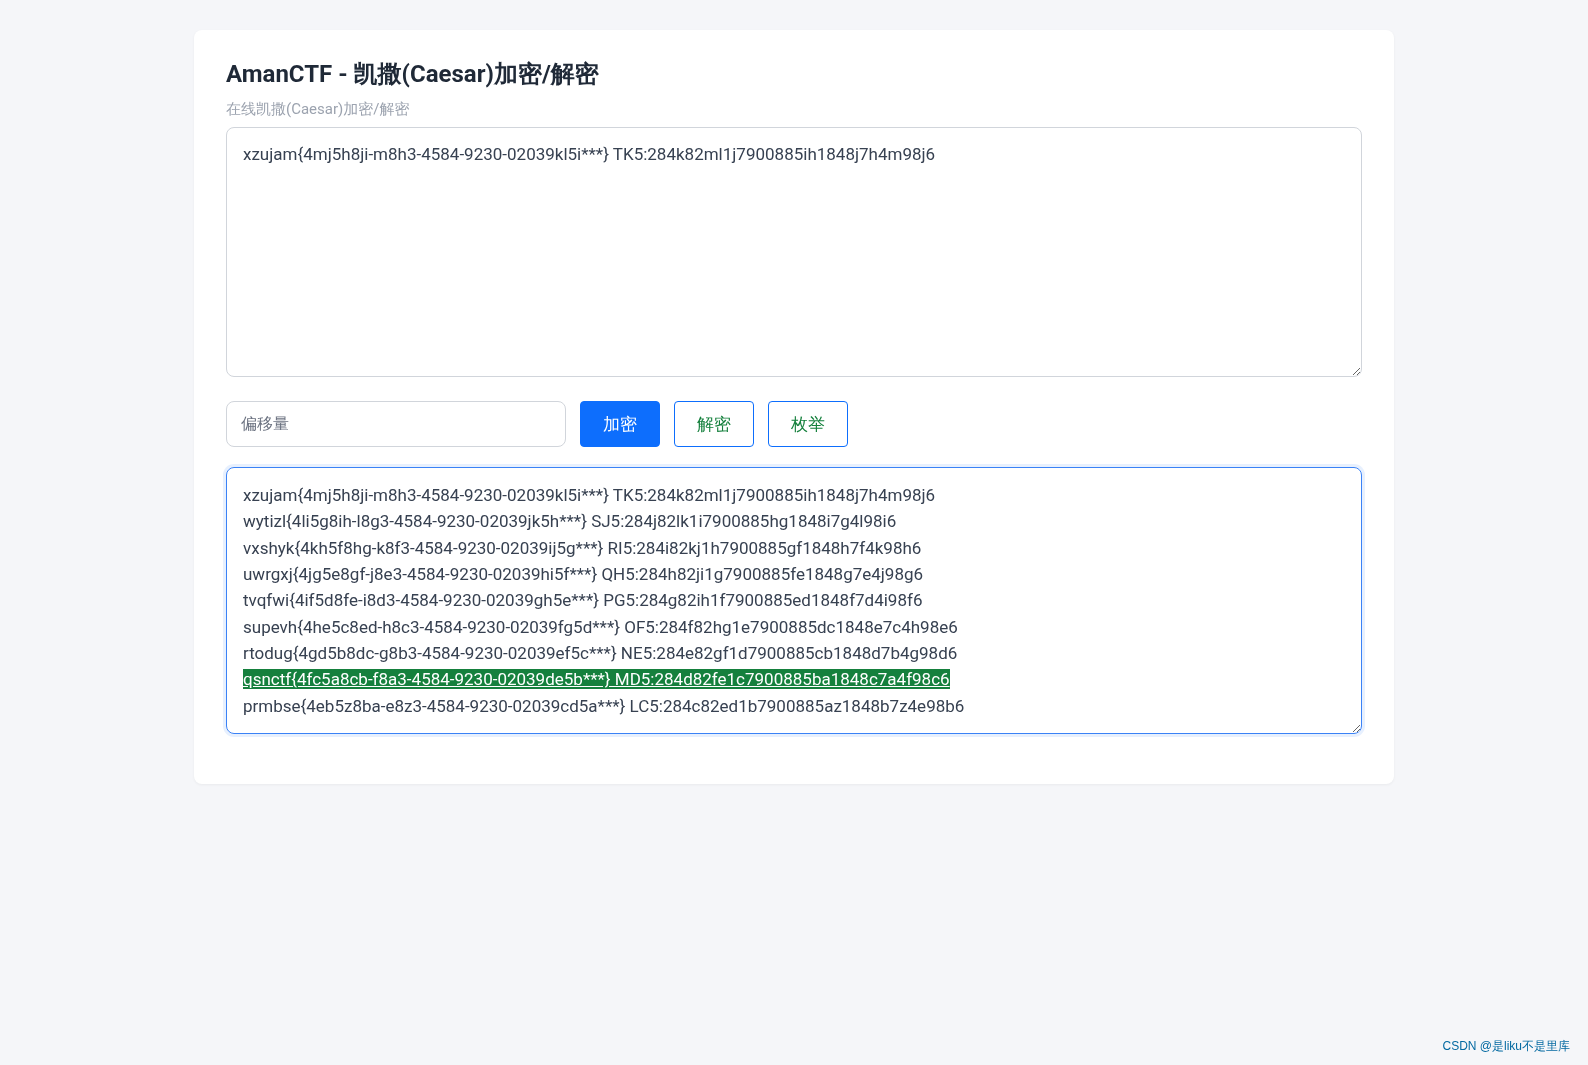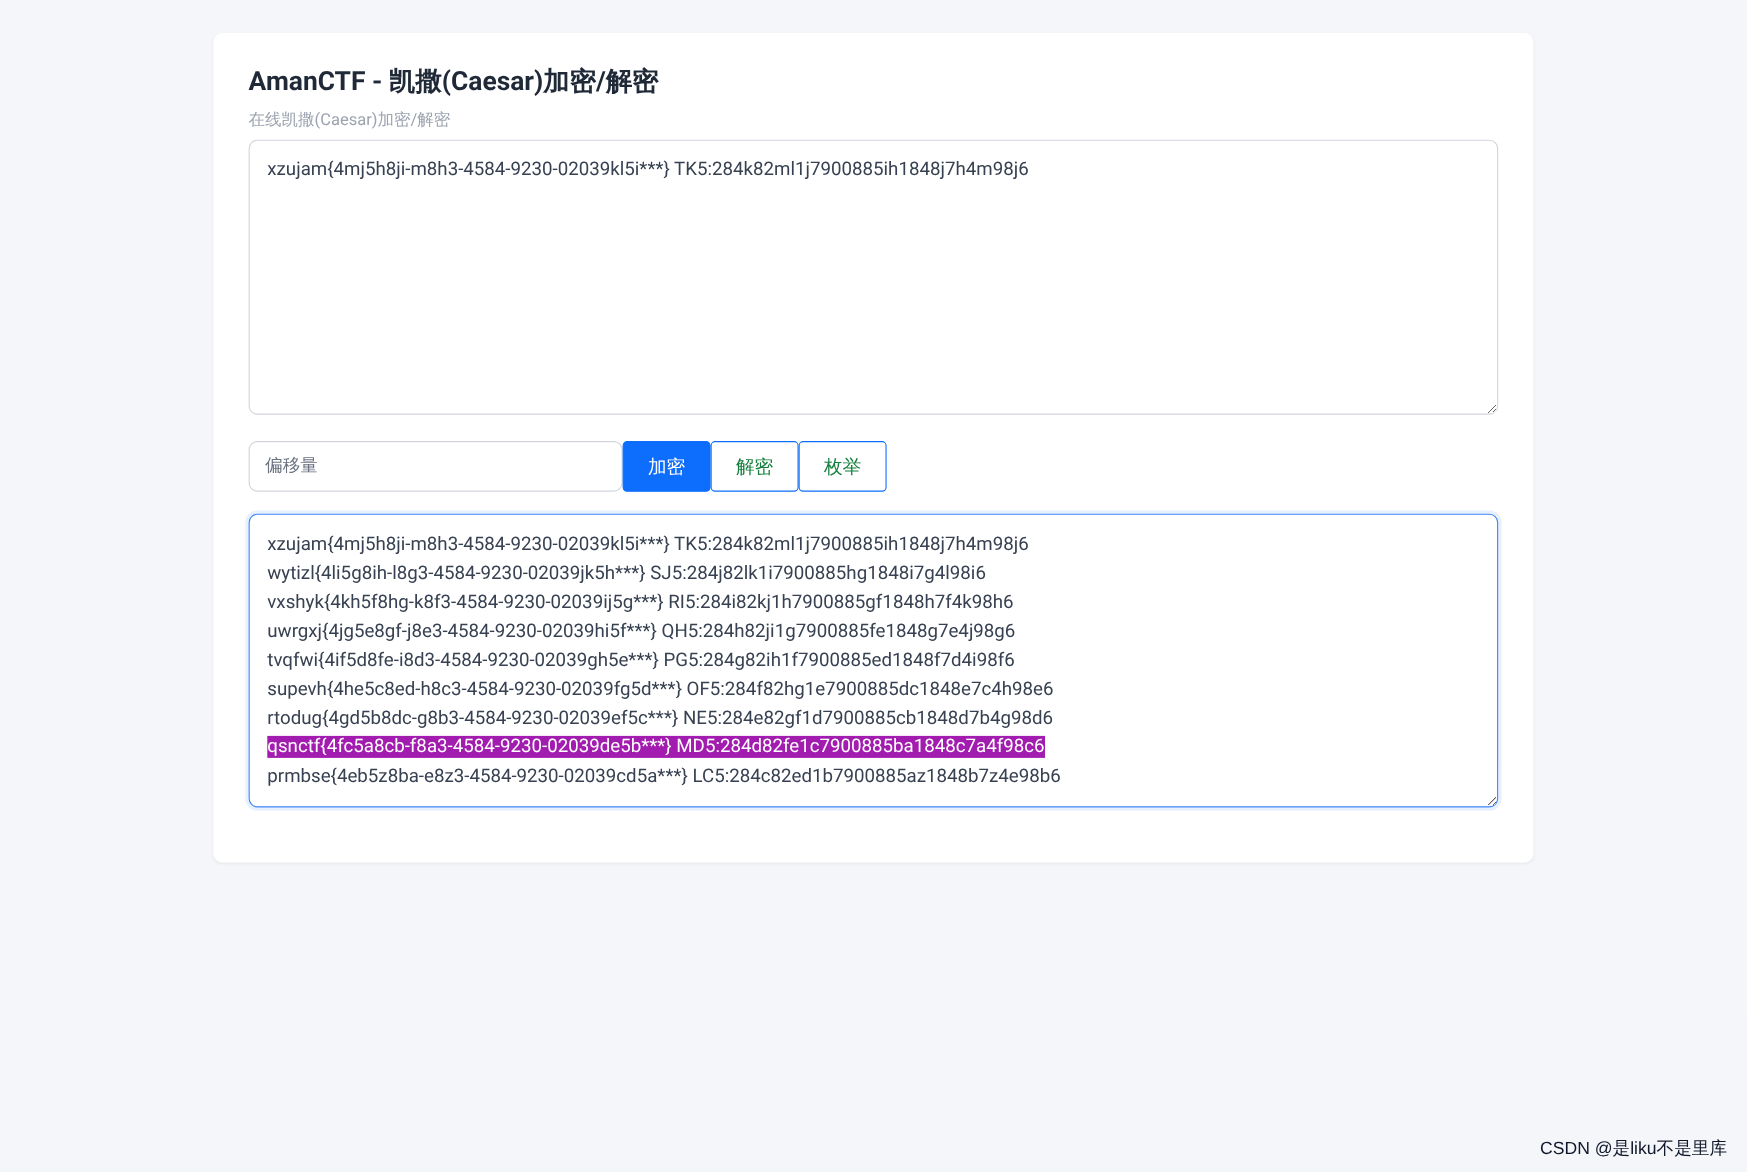--- a/index.html
+++ b/index.html
@@ -40,20 +40,21 @@
       font-size: 17px;
       font-family: inherit;
       color: #374151;
       resize: both;
       line-height: 1.5;
       margin-bottom: 20px;
     }
     .controls {
       display: flex;
       align-items: flex-start;
+      gap: 14px;
       margin-bottom: 20px;
     }
     .offset-input {
       width: 340px;
       height: 46px;
       border: 1px solid #d1d5db;
       border-radius: 8px;
       padding: 0 14px;
       font-size: 16px;
       color: #374151;
@@ -93,29 +94,30 @@
       box-shadow: 0 0 0 3px rgba(59,130,246,0.12);
       overflow-y: scroll;
       white-space: pre-wrap;
       resize: both;
       position: relative;
     }
     .output-line {
       display: block;
     }
     .highlighted {
-      background-color: #a21caf;
+      background-color: #15803d;
       color: #ffffff;
+      text-decoration: underline;
     }
     .watermark {
       position: fixed;
       bottom: 10px;
       right: 18px;
-      font-size: 16px;
-      color: #0f172a;
+      font-size: 12px;
+      color: #0369a1;
       font-family: Arial, sans-serif;
     }
     
     .output-area::-webkit-scrollbar {
       width: 14px;
     }
     .output-area::-webkit-scrollbar-track {
       background: #f3f4f6;
       border-radius: 8px;
     }

